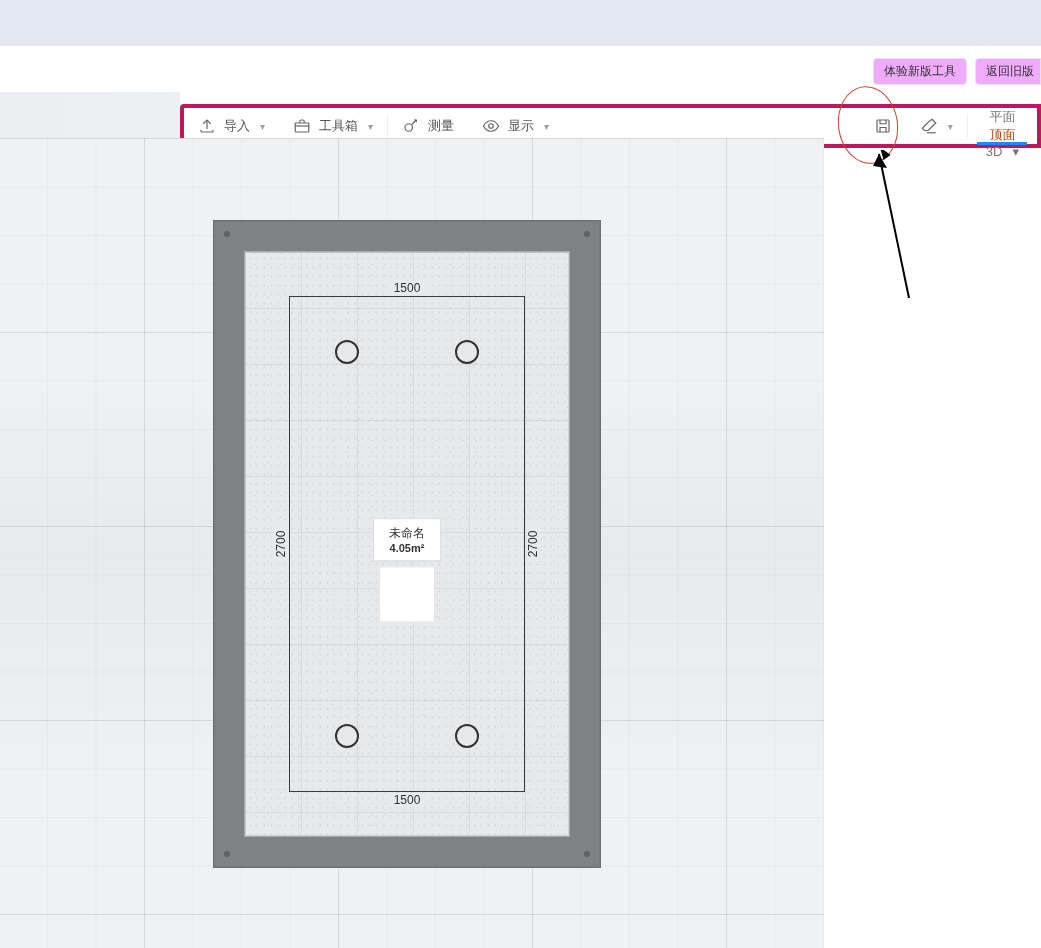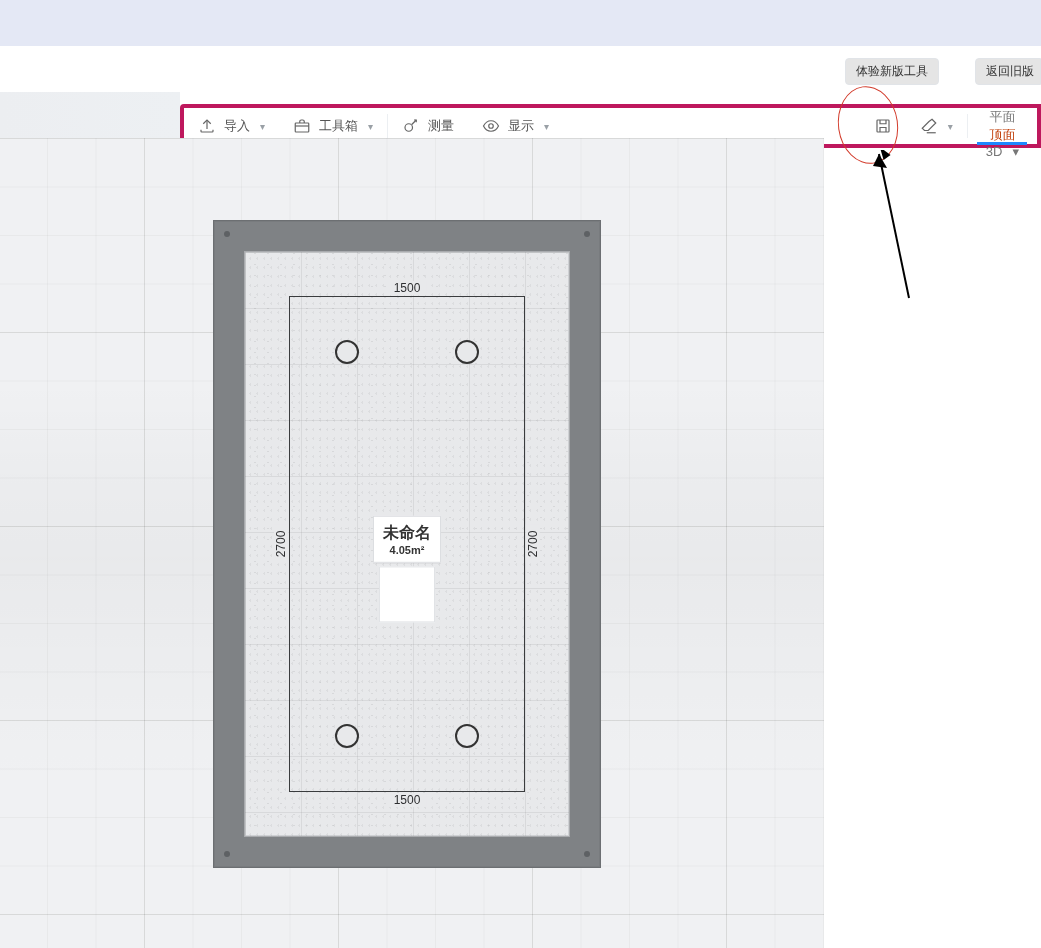--- a/index.html
+++ b/index.html
@@ -1,21 +1,21 @@
 <!DOCTYPE html>
 <html><head>
 <meta charset="utf-8">
 <style>
   * { box-sizing: border-box; margin: 0; padding: 0; }
   html, body { width: 1041px; height: 948px; font-family: "Microsoft YaHei", Arial, sans-serif; background:#fff; overflow:hidden; }
   
   .top-strip { position:absolute; left:0; top:0; width:1041px; height:50px; background:#e4e8f5; border-bottom:4px solid #fff; }
   
   .upper-right { position:absolute; right:0; top:58px; display:flex; gap:8px; align-items:center; padding-right:0; }
-  .btn-sm { background:#e5e5e5; border:1px solid #e1e4e8; border-radius:4px; padding:4px 10px; font-size:12px; color:#333; cursor:pointer;margin-left:28px; }
+  .btn-sm { background:#f0abfc; border:1px solid #e1e4e8; border-radius:4px; padding:4px 10px; font-size:12px; color:#333; cursor:pointer; }
   .btn-sm.cut { border-radius:4px 0 0 4px; padding-right:6px; }
   
   .toolbar { position:absolute; left:180px; top:104px; right:0; height:44px; background:#fff; border:4px solid #be185d; border-radius:4px 0 0 4px; display:flex; align-items:center; }
   .tb-group { display:flex; align-items:center; gap:8px; padding:0 14px; height:100%; color:#555; font-size:13px; }
   .tb-sep { width:1px; height:24px; background:#eceff2; }
   .tb-group .chev { font-size:10px; color:#9aa0a6; margin-left:2px; }
   .tb-spacer { flex:1; }
   .ico { display:inline-flex; align-items:center; justify-content:center; width:18px; height:18px; }
   .view-tabs { display:flex; align-items:center; height:100%;flex-direction:column; }
   .view-tab { padding:0 18px; font-size:13px; color:#777; height:100%; display:flex; align-items:center; position:relative; cursor:pointer; }
@@ -59,21 +59,21 @@
   .dim-top { left:50%; top:36px; transform:translate(-50%,-50%);}
   .dim-bottom { left:50%; bottom:36px; transform:translate(-50%,50%);}
   .dim-left { left:36px; top:50%; transform:translate(-50%,-50%) rotate(-90deg);}
   .dim-right { right:36px; top:50%; transform:translate(50%,-50%) rotate(-90deg);}
   
   .light { position:absolute; width:24px; height:24px; border:2px solid #333; border-radius:50%; background:#e8e9eb; }
   .light.a{ left:90px; top:88px;} .light.b{ right:90px; top:88px;}
   .light.c{ left:90px; bottom:88px;} .light.d{ right:90px; bottom:88px;}
   
   .center-panel { position:absolute; left:50%; top:50%; transform:translate(-50%,-60%); width:68px; background:#fff; border:1px solid #dcdee1; text-align:center; padding:6px 4px; font-size:12px; color:#333; box-shadow:0 1px 0 rgba(0,0,0,.05);}
-  .center-panel .name{ font-weight:700; font-size:16px;text-align:center; }
+  .center-panel .name{ font-weight:400; font-size:12px;text-align:center; }
   .center-panel .area{ font-weight:600; font-size:11px; color:#333;text-align:center; }
   
   .center-sq { position:absolute; left:50%; top:50%; transform:translate(-50%, 40%); width:56px; height:56px; background:#fff; border:1px solid #e1e3e6; }
   
   .drop-label { position:absolute; right:36px; bottom:10px; font-size:26px; color:rgba(40,44,50,.35); letter-spacing:2px; font-weight:400; }
   
   .anno-circle { position:absolute; left:838px; top:86px; width:60px; height:78px; border:1.5px solid #d23a2a; border-radius:50%/50%; transform:rotate(-8deg); pointer-events:none; }
   
   .anno-arrow { position:absolute; left:867px; top:150px; width:60px; height:160px; pointer-events:none; }
   .left-edge { position:absolute; left:0; top:92px; width:180px; height:48px; background:linear-gradient(to right,#eceef1,#edf0f3); }

